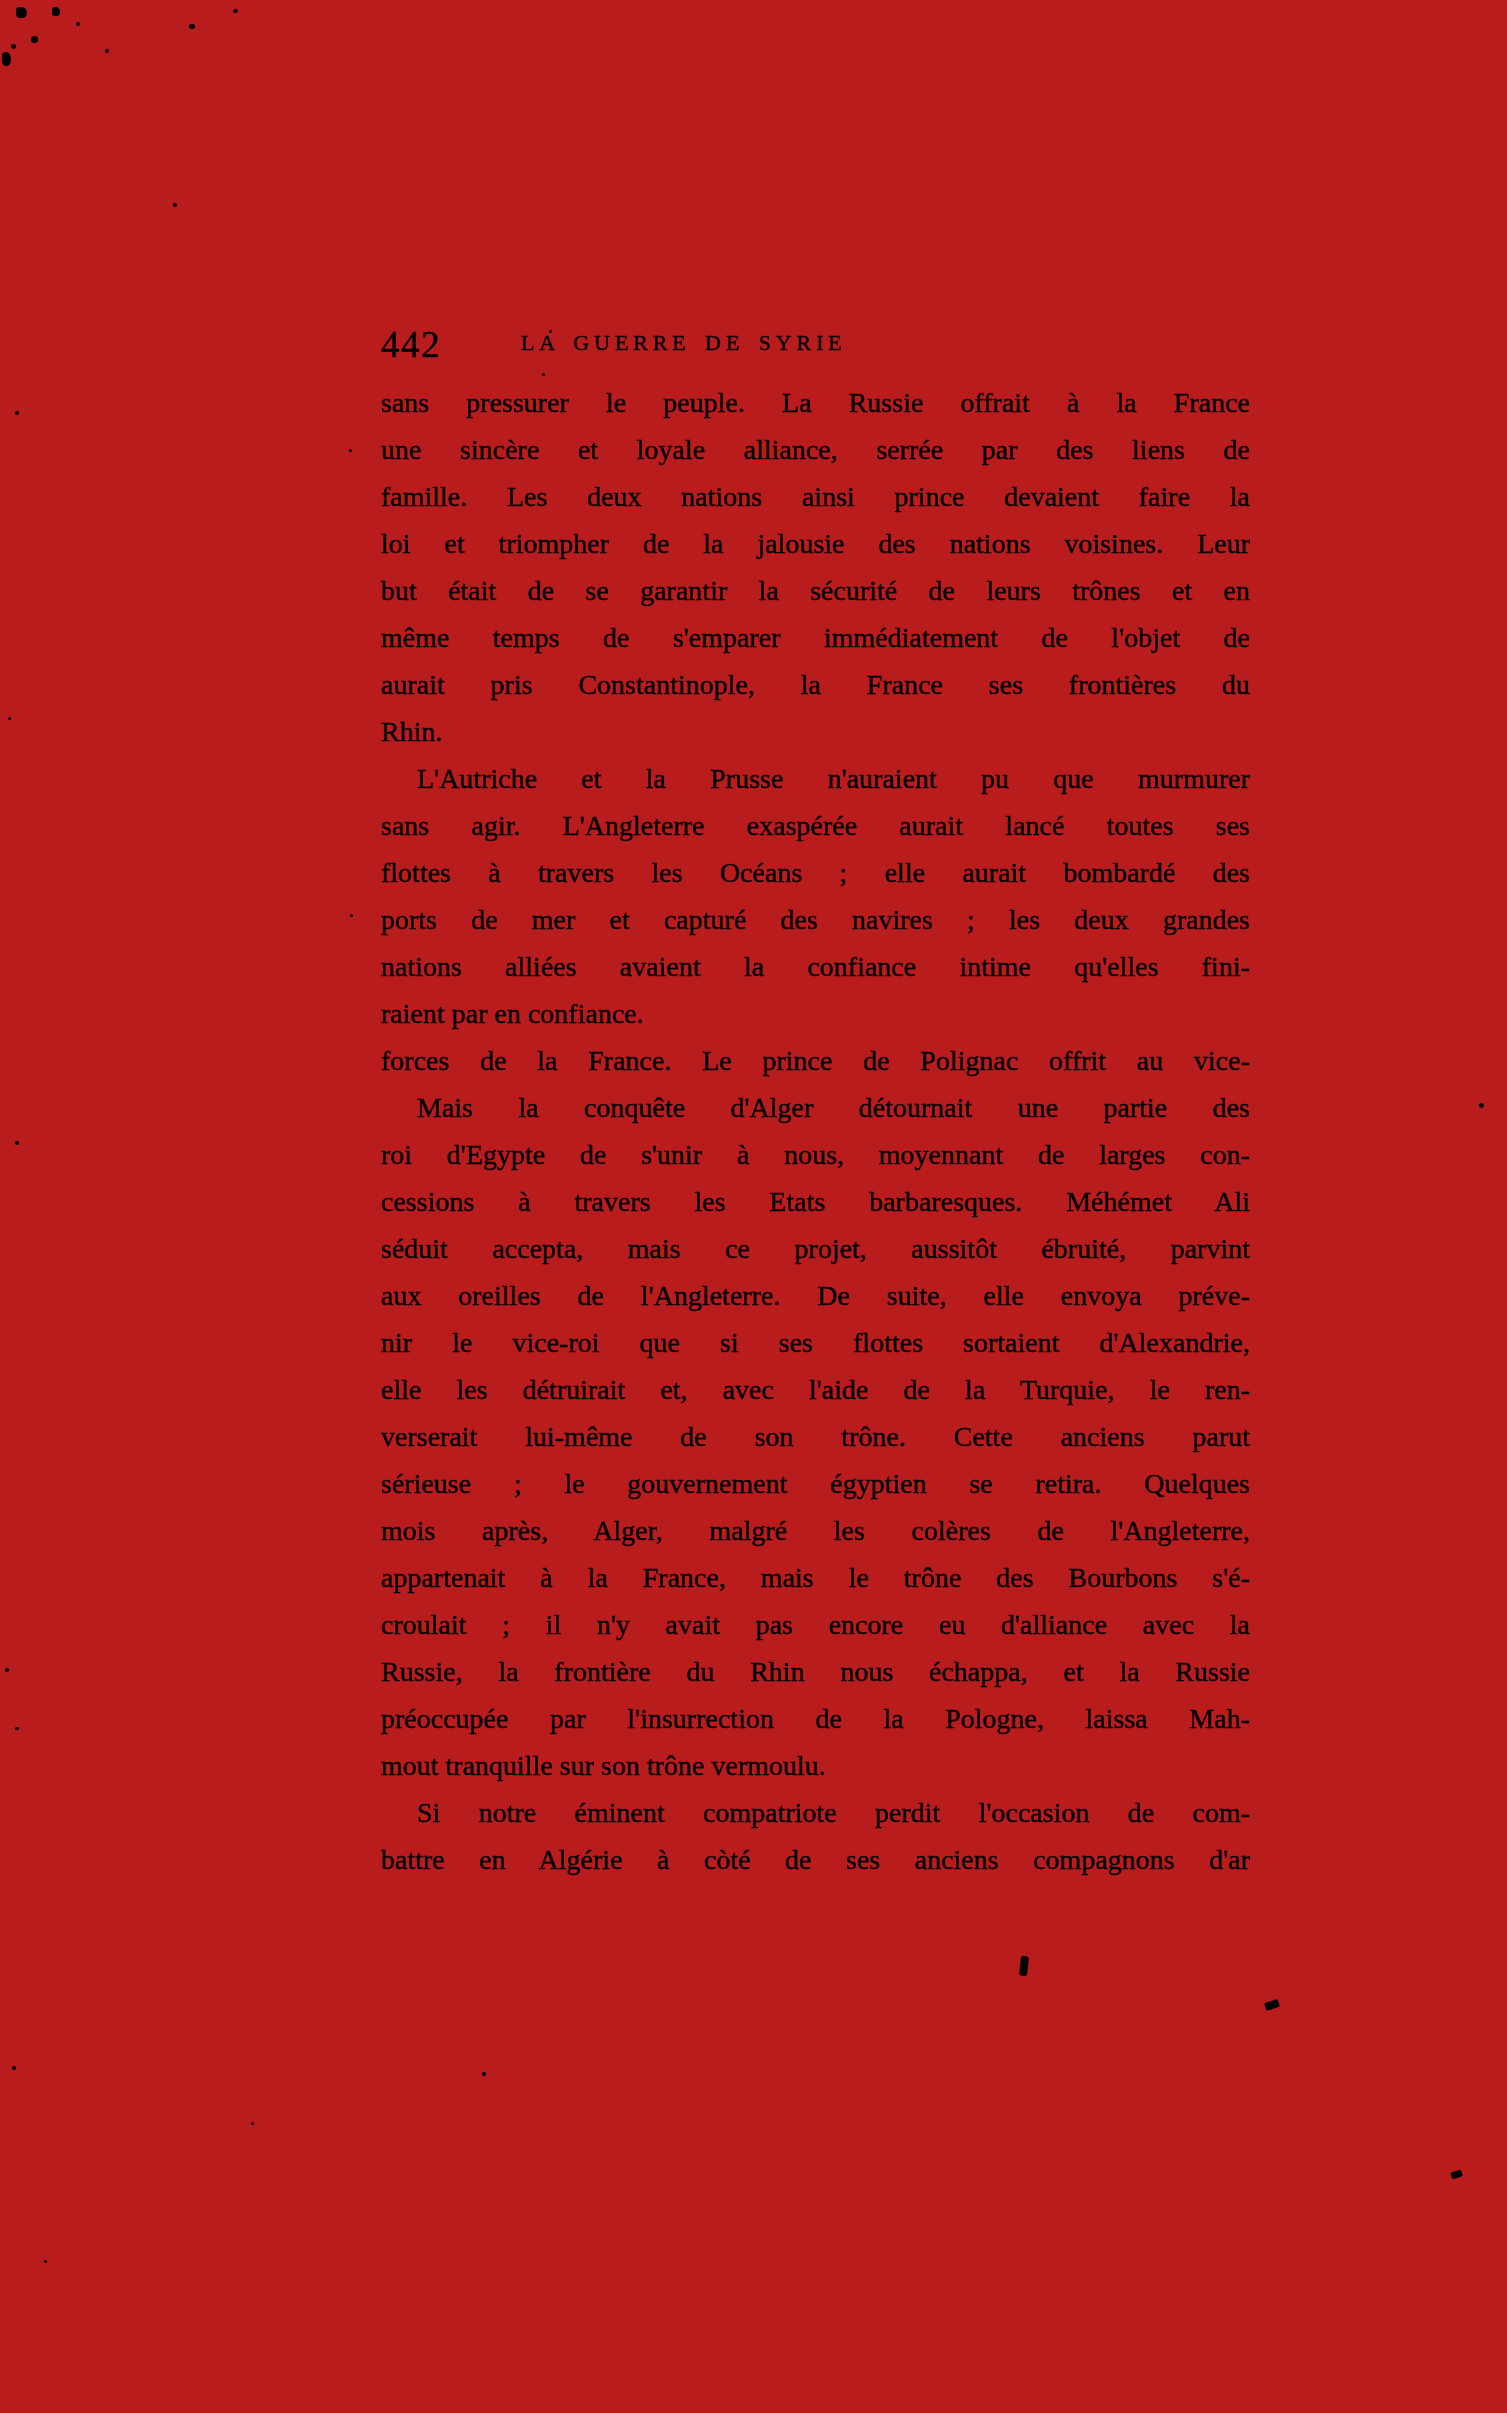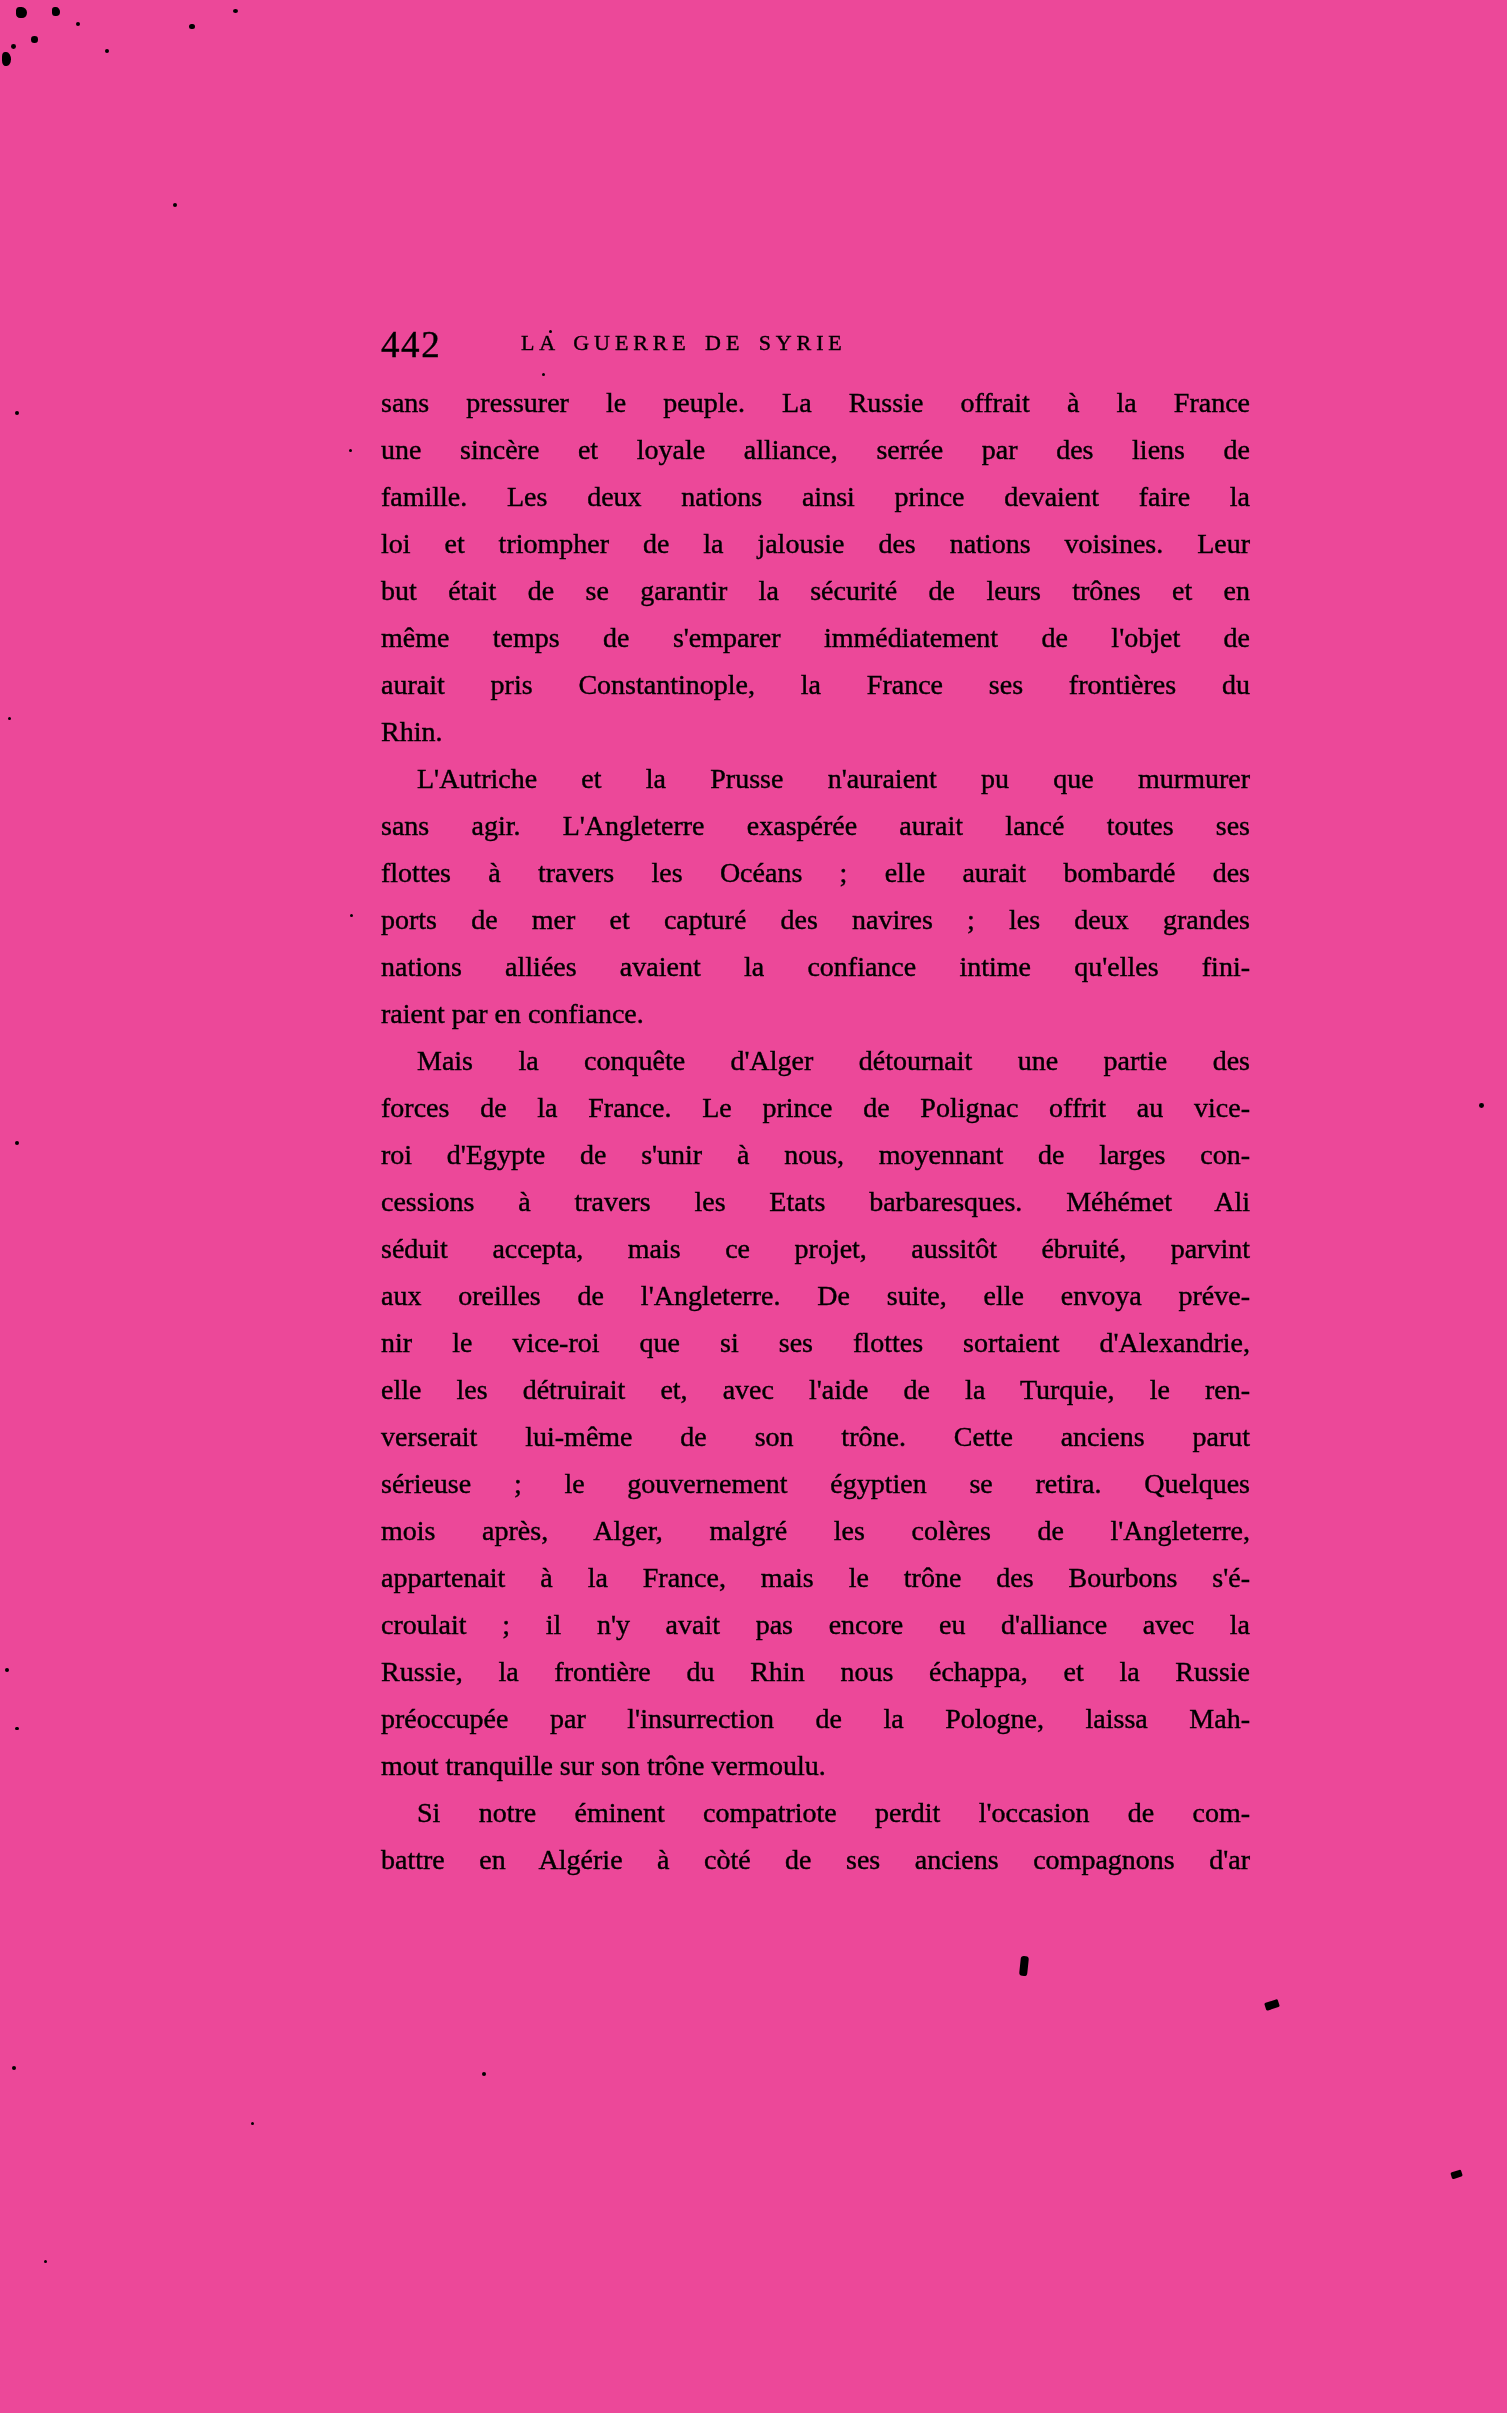--- a/index.html
+++ b/index.html
@@ -1,20 +1,20 @@
 <!DOCTYPE html>
 <html style="font-size:13px"><head>
 <meta charset="utf-8">
 <style>
   html, body { margin: 0; padding: 0; background: #e8e8e8; }
   .page {
     position: relative;
     width: 1508px;
     height: 2413px;
-    background: #ec4899;
+    background: #b91c1c;
     color: #000000;
     font-family: "Liberation Serif", "DejaVu Serif", serif;
     overflow: hidden;
     -webkit-text-stroke: 0.4px #000;
   }
   .pageno {
     position: absolute;
     left: 381px;
     top: 326px;
     font-size: 37px;
@@ -70,22 +70,22 @@
       <div class="line">but était de se garantir la sécurité de leurs trônes et en</div>
       <div class="line">même temps de s'emparer immédiatement de l'objet de</div>
       <div class="line">aurait pris Constantinople, la France ses frontières du</div>
       <div class="line rag">Rhin.</div>
       <div class="line indent">L'Autriche et la Prusse n'auraient pu que murmurer</div>
       <div class="line">sans agir. L'Angleterre exaspérée aurait lancé toutes ses</div>
       <div class="line">flottes à travers les Océans ; elle aurait bombardé des</div>
       <div class="line">ports de mer et capturé des navires ; les deux grandes</div>
       <div class="line">nations alliées avaient la confiance intime qu'elles fini-</div>
       <div class="line rag">raient par en confiance.</div>
+      <div class="line">forces de la France. Le prince de Polignac offrit au vice-</div>
       <div class="line indent">Mais la conquête d'Alger détournait une partie des</div>
-      <div class="line">forces de la France. Le prince de Polignac offrit au vice-</div>
       <div class="line">roi d'Egypte de s'unir à nous, moyennant de larges con-</div>
       <div class="line">cessions à travers les Etats barbaresques. Méhémet Ali</div>
       <div class="line">séduit accepta, mais ce projet, aussitôt ébruité, parvint</div>
       <div class="line">aux oreilles de l'Angleterre. De suite, elle envoya préve-</div>
       <div class="line">nir le vice-roi que si ses flottes sortaient d'Alexandrie,</div>
       <div class="line">elle les détruirait et, avec l'aide de la Turquie, le ren-</div>
       <div class="line">verserait lui-même de son trône. Cette anciens parut</div>
       <div class="line">sérieuse ; le gouvernement égyptien se retira. Quelques</div>
       <div class="line">mois après, Alger, malgré les colères de l'Angleterre,</div>
       <div class="line">appartenait à la France, mais le trône des Bourbons s'é-</div>

